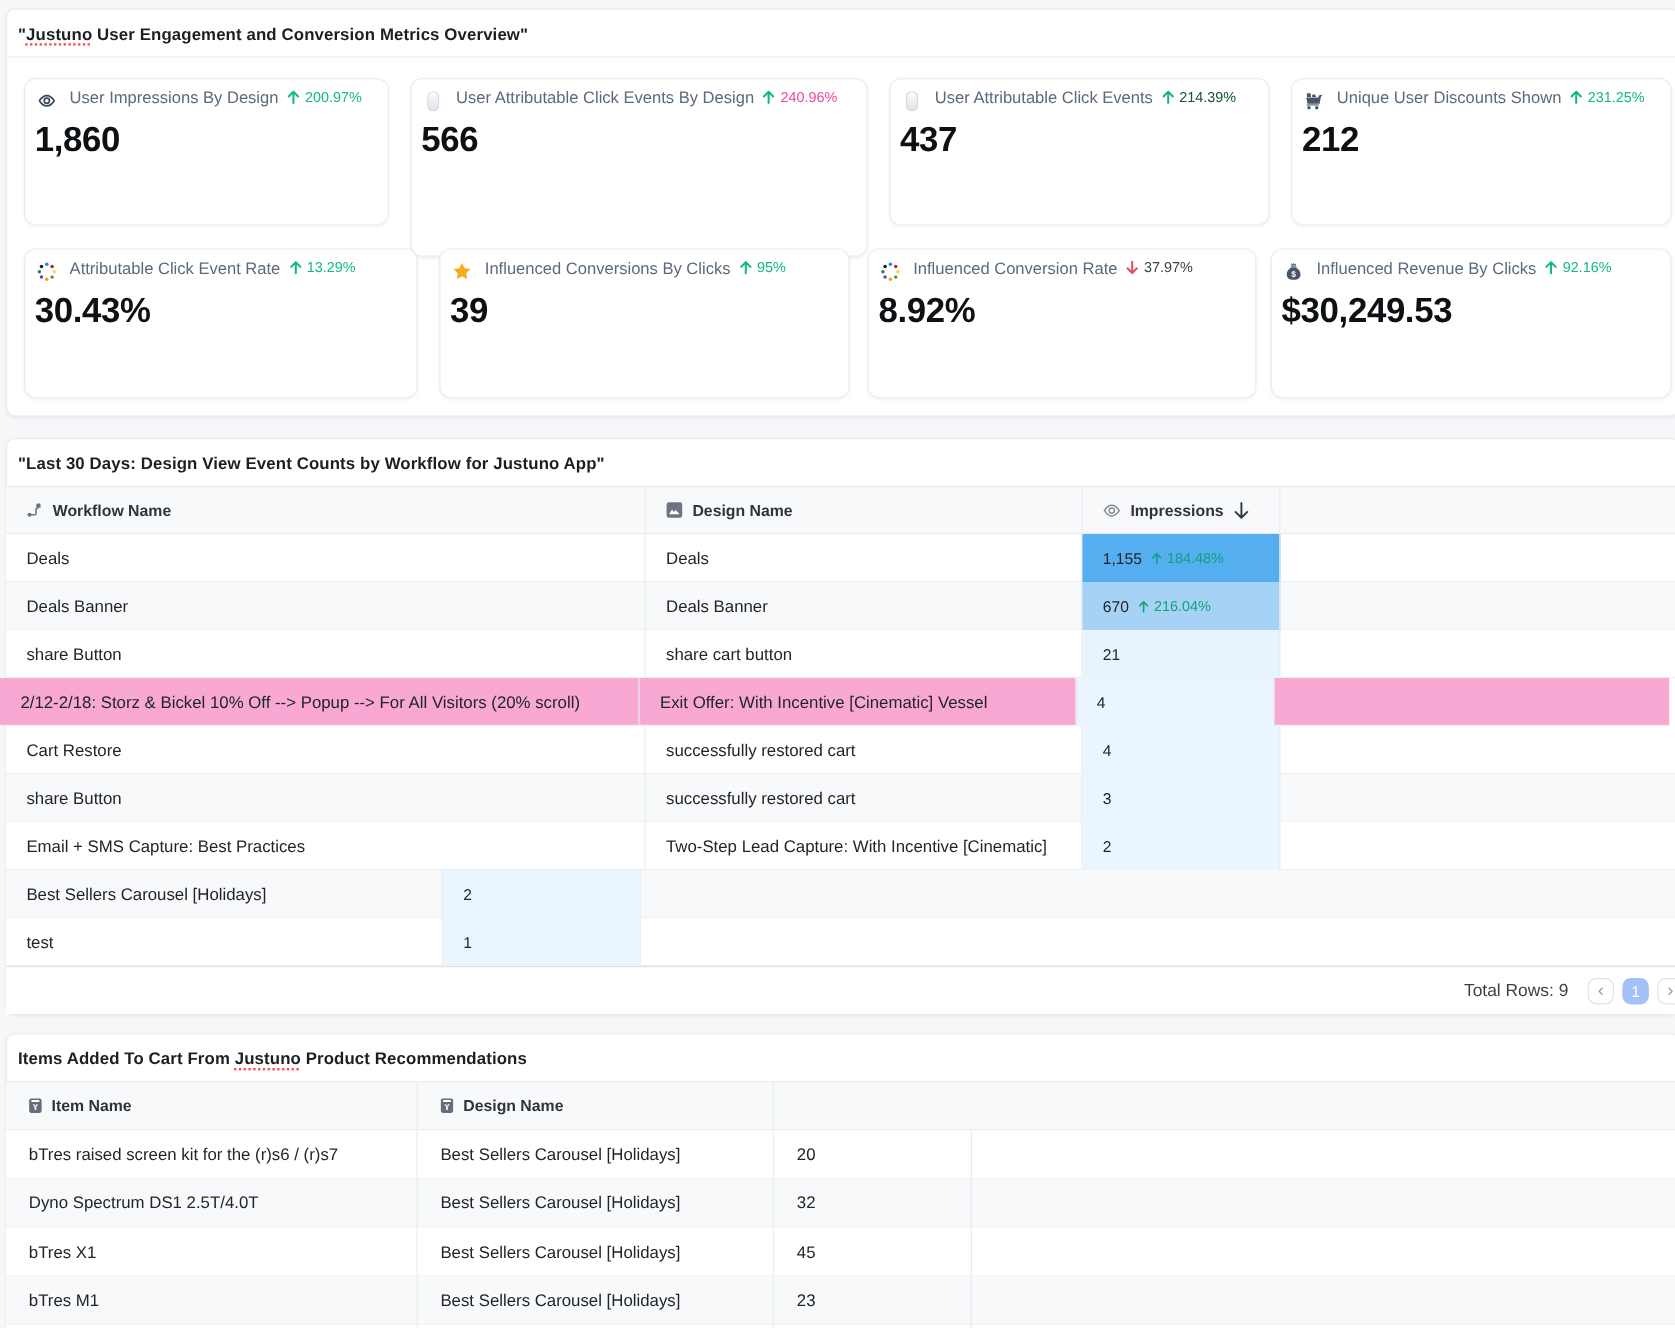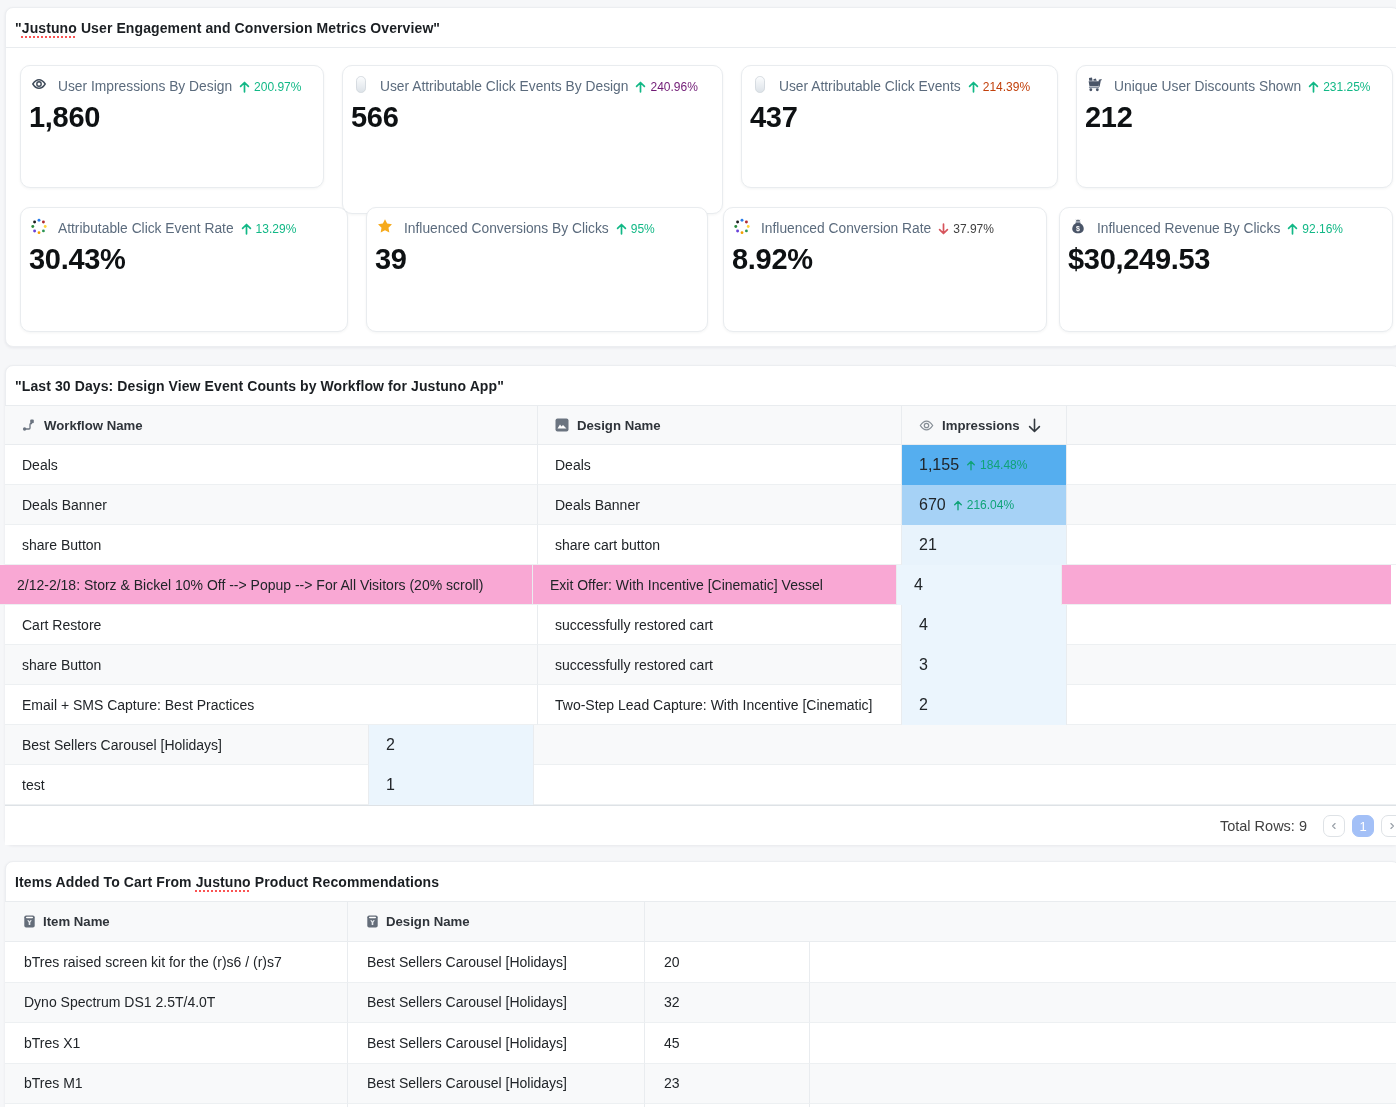--- a/index.html
+++ b/index.html
@@ -1,37 +1,37 @@
 <!DOCTYPE html>
 <html><head><meta charset="utf-8"><style>*{box-sizing:border-box;margin:0;padding:0}
 html,body{width:1396px;height:1107px}
 body{background:#f6f7f9;font-family:"Liberation Sans",sans-serif;position:relative;overflow:hidden}
 .panel{position:absolute;left:5px;width:1395px;background:#fff;border:1px solid #eceef1;border-radius:8px;box-shadow:0 1px 3px rgba(25,35,50,.07)}
 .ptitle{height:40px;line-height:41px;padding-left:9px;font-size:14px;font-weight:700;color:#1b1f23;border-bottom:1px solid #e9ecef;letter-spacing:0.1px}
 .ptitle2{border-bottom:none}
 .sq{text-decoration:underline;text-decoration-style:dotted;text-decoration-color:#fa5252;text-decoration-thickness:2px;text-underline-offset:2.5px}
 .card{position:absolute;background:#fff;border:1px solid #e9ecef;border-radius:10px;box-shadow:0 1px 3px rgba(20,30,40,.05)}
-.chead{position:absolute;left:10px;top:8px;right:8px;height:20px;display:flex;align-items:flex-end;white-space:nowrap}
+.chead{position:absolute;left:10px;top:8px;right:8px;height:20px;display:flex;align-items:flex-start;white-space:nowrap}
 .cicon{width:16px;height:20px;margin-right:11px;flex:0 0 auto;display:flex;align-items:center;justify-content:center}
 .ctitle{font-size:13.8px;color:#5b6b7d}
 .cdelta{font-size:12px;margin-left:7px;display:flex;align-items:center;font-weight:500}
 .cval{position:absolute;left:8px;top:35px;font-size:29px;font-weight:700;color:#0e1113;letter-spacing:-0.3px}
 .thead{position:absolute;display:flex;background:#f8f9fa;border-top:1px solid #e9ecef;border-bottom:1px solid #e9ecef;font-weight:700;font-size:13.2px;color:#2f343a}
 .th{display:flex;align-items:center;padding-left:17px;border-right:1px solid #e9ecef;height:100%}
 .th3{padding-left:19px}
 .thlast{flex:1;border-right:none}
 .hic{display:flex;align-items:center;margin-right:8px}
 .sort{margin-left:8px;display:flex;align-items:center}
 .trow{position:absolute;display:flex;font-size:14px;color:#212529}
 .td{display:flex;align-items:center;padding-left:17px;border-right:1px solid #e9ecef;border-bottom:1px solid #edf0f2;height:100%;white-space:nowrap;overflow:hidden}
 .tdimp{border-bottom:none !important}
 .td3{padding-left:19px}
 .tdlast{flex:1;border-right:none}
 .tdimp{font-weight:500}
-.cell-val{font-size:16px}
+.cell-val{font-size:13px}
 .cell-delta{font-size:12px;color:#10a378;margin-left:7px;font-weight:500;display:flex;align-items:center}
 .tfoot{position:absolute;background:#fff;border-top:1px solid #dee2e6}
 .totrows{position:absolute;right:89px;top:0;line-height:40px;font-size:14.5px;color:#404040}
 .pgbtn{position:absolute;top:9px;width:22px;height:22px;border:1px solid #dee2e6;border-radius:7px;background:#fff;display:flex;align-items:center;justify-content:center;font-size:13px}
 .pgcur{background:#a3c0f7;border-color:#a3c0f7;color:#fff}
 </style></head>
 <body>
 <div class="panel" style="top:7px;height:340px">
 <div class="ptitle">"<span class="sq">Justuno</span> User Engagement and Conversion Metrics Overview"</div>
 </div>
@@ -65,41 +65,41 @@
           <defs>
             <linearGradient id="mgrad" x1="0" y1="0" x2="0" y2="1">
               <stop offset="0" stop-color="#fcfdfe"></stop>
               <stop offset="1" stop-color="#dce2e8"></stop>
             </linearGradient>
           </defs>
           <rect x="0.5" y="0.5" width="9" height="16" rx="4.3" fill="url(#mgrad)" stroke="#d2d8de" stroke-width="0.9"></rect>
         </svg>
       </span>
       <span class="ctitle">User Attributable Click Events By Design</span>
-      <span class="cdelta" style="color:#701a75"><svg width="11" height="12" viewBox="0 0 11 12" style="margin-right:4px">
+      <span class="cdelta" style="color:#ec4899"><svg width="11" height="12" viewBox="0 0 11 12" style="margin-right:4px">
           <path d="M5.5 10.8 L5.5 1.8 M1.6 5.4 L5.5 1.5 L9.4 5.4" fill="none" stroke="#12b886" stroke-width="1.7" stroke-linecap="round" stroke-linejoin="round"></path>
         </svg>240.96%</span>
     </div>
 <div class="cval">566</div>
   </div>
 <div class="card" style="left:741px;top:65px;width:317px;height:123px">
 <div class="chead">
       <span class="cicon">
         <svg width="10" height="17" viewBox="0 0 10 17">
           <defs>
             <linearGradient id="mgrad" x1="0" y1="0" x2="0" y2="1">
               <stop offset="0" stop-color="#fcfdfe"></stop>
               <stop offset="1" stop-color="#dce2e8"></stop>
             </linearGradient>
           </defs>
           <rect x="0.5" y="0.5" width="9" height="16" rx="4.3" fill="url(#mgrad)" stroke="#d2d8de" stroke-width="0.9"></rect>
         </svg>
       </span>
       <span class="ctitle">User Attributable Click Events</span>
-      <span class="cdelta" style="color:#c2410c"><svg width="11" height="12" viewBox="0 0 11 12" style="margin-right:4px">
+      <span class="cdelta" style="color:#14532d"><svg width="11" height="12" viewBox="0 0 11 12" style="margin-right:4px">
           <path d="M5.5 10.8 L5.5 1.8 M1.6 5.4 L5.5 1.5 L9.4 5.4" fill="none" stroke="#12b886" stroke-width="1.7" stroke-linecap="round" stroke-linejoin="round"></path>
         </svg>214.39%</span>
     </div>
 <div class="cval">437</div>
   </div>
 <div class="card" style="left:1076px;top:65px;width:317px;height:123px">
 <div class="chead">
       <span class="cicon">
         <svg width="18" height="17" viewBox="0 0 18 17" fill="#4a5568">
           <path d="M13.2 3.1 L15.2 2.6 L16.6 2.6 L16.6 3.6 L15.6 3.7 L14.2 10.9 L13.2 10.9 Z"></path>

